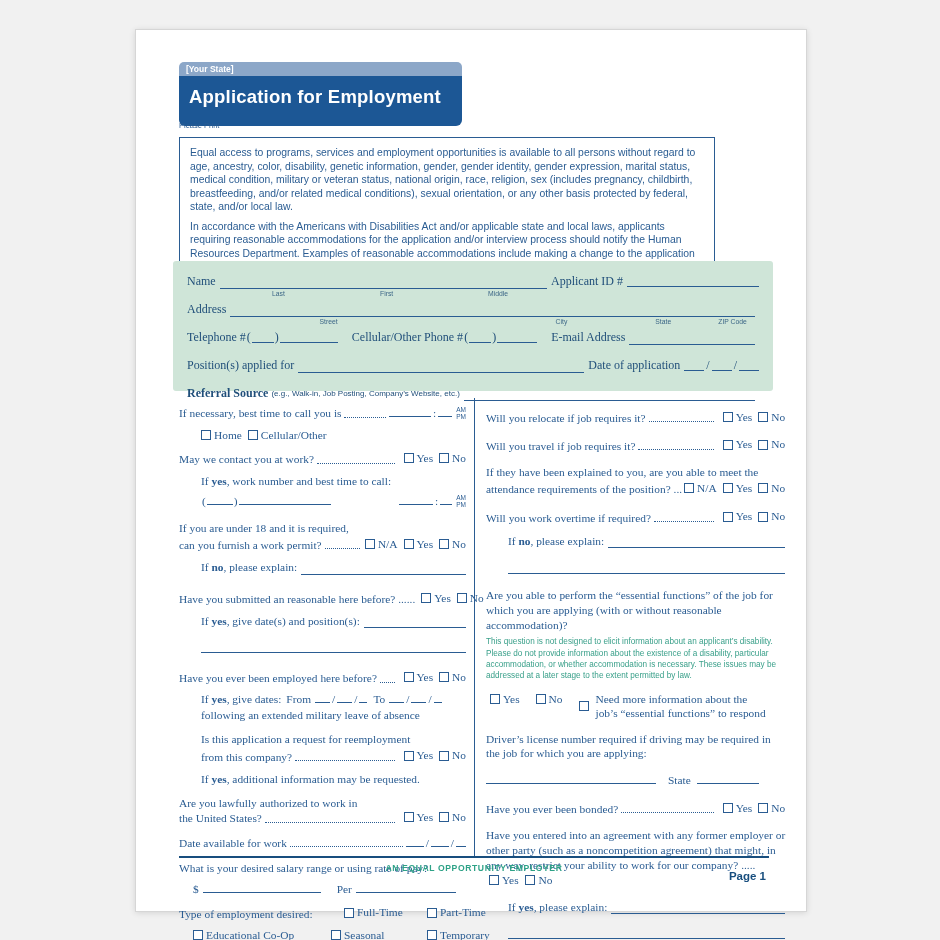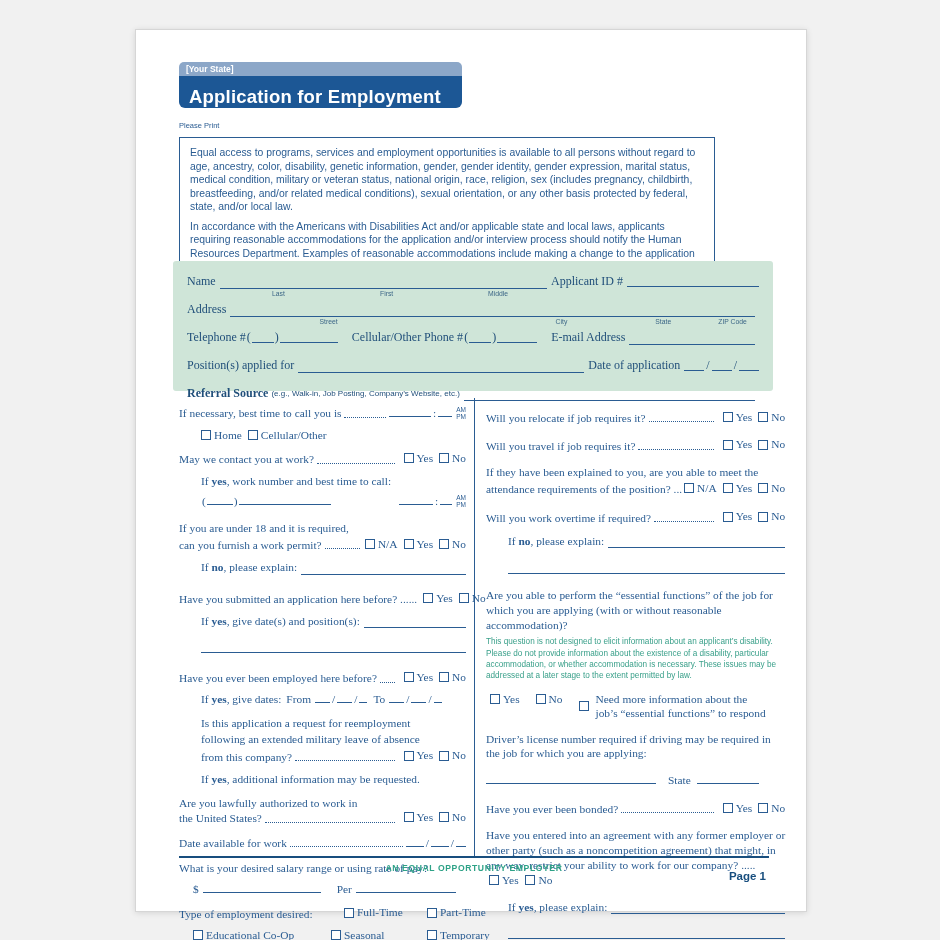--- a/index.html
+++ b/index.html
@@ -12,21 +12,21 @@
   }
   *{box-sizing:border-box;margin:0;padding:0}
   body{width:940px;height:940px;background:#f1f1f1;font-family:"Liberation Sans",sans-serif;overflow:hidden}
   .stage{position:relative;width:940px;height:940px}
   .paper{position:absolute;left:135px;top:29px;width:672px;height:883px;background:var(--paper);
          border:1px solid #d6d6d6;box-shadow:0 1px 6px rgba(0,0,0,.12)}
 
   
   .hdr-light{position:absolute;left:43px;top:32px;width:283px;height:14px;background:var(--lightbar);
              border-radius:5px 5px 0 0;color:#fff;font-size:8.5px;font-weight:bold;line-height:14px;padding-left:7px}
-  .hdr-dark{position:absolute;left:43px;top:46px;width:283px;height:32px;background:var(--bar);
+  .hdr-dark{position:absolute;left:43px;top:46px;width:283px;height:50px;background:var(--bar);
             border-radius:0 0 6px 6px;color:#fff;font-size:18.5px;font-weight:bold;line-height:41px;padding-left:10px;
             letter-spacing:.2px}
   .print-note{position:absolute;left:43px;top:91px;font-size:7.5px;color:var(--ink)}
 
   
   .notice{position:absolute;left:43px;top:107px;width:536px;border:1.6px solid var(--ink);
           padding:8px 10px 9px 10px;color:var(--ink);font-size:10.4px;line-height:1.3}
   .notice p + p{margin-top:6px}
 
   
@@ -224,21 +224,21 @@
               <span>No</span>
             </span>
       </div>
 
       <div class="q ind" style="margin-top:8px">
         <span class="t"><span>If </span><span class="b">no</span><span>, please explain:</span></span>
         <span class="wlf" style="margin-right:0"></span>
       </div>
 
       <div class="q" style="margin-top:16px">
-        <span class="t">Have you submitted an application here before? ......</span>
+        <span class="t">Have you submitted an reasonable here before? ......</span>
         <span class="sp"></span>
         <span class="cbg">
               <span class="cb"></span>
               <span>Yes</span>
             </span>
         <span class="cbg">
               <span class="cb"></span>
               <span>No</span>
             </span>
       </div>
@@ -271,25 +271,25 @@
         <span class="slash">/</span>
         <span class="wl" style="width:8px"></span>
         <span class="t" style="margin-left:6px">To</span>
         <span class="wl" style="width:15px;margin-left:4px"></span>
         <span class="slash">/</span>
         <span class="wl" style="width:15px"></span>
         <span class="slash">/</span>
         <span class="wl" style="width:8px"></span>
       </div>
 
+      <div class="q ind" style="margin-top:2px">
+        <span class="t">following an extended military leave of absence</span>
+      </div>
       <div class="q ind" style="margin-top:10px">
         <span class="t">Is this application a request for reemployment</span>
-      </div>
-      <div class="q ind" style="margin-top:2px">
-        <span class="t">following an extended military leave of absence</span>
       </div>
       <div class="q ind" style="margin-top:2px">
         <span class="t">from this company?</span>
         <span class="ldr"></span>
         <span class="cbg">
               <span class="cb"></span>
               <span>Yes</span>
             </span>
         <span class="cbg">
               <span class="cb"></span>

